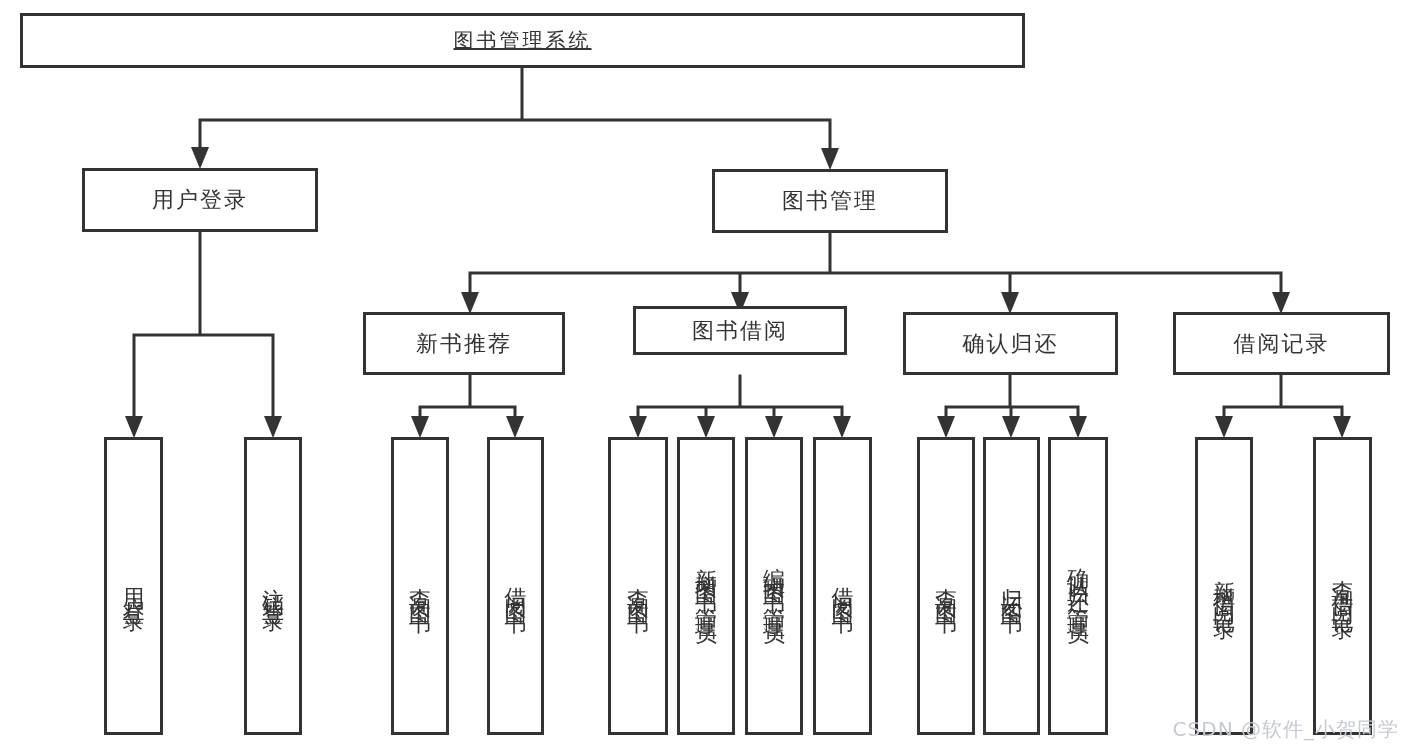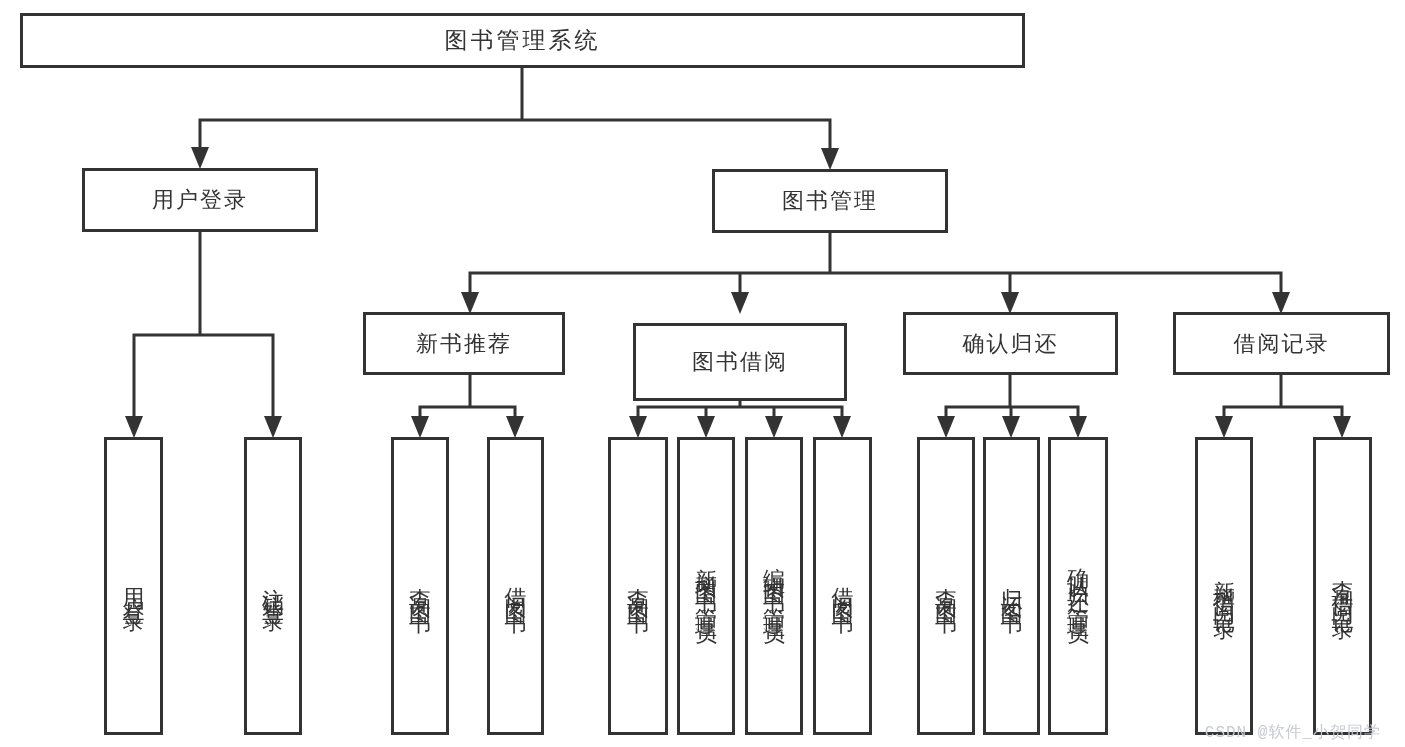--- a/index.html
+++ b/index.html
@@ -7,28 +7,28 @@
     position:relative;width:1405px;height:747px;background:#ffffff;overflow:hidden;
     font-family:"DejaVu Sans","Liberation Sans",sans-serif;
   }
   #wires{position:absolute;left:0;top:0;z-index:1;}
   .box{
     position:absolute;z-index:2;box-sizing:border-box;background:#ffffff;
     border:3px solid #333333;color:#333333;
     display:flex;align-items:center;justify-content:center;
   }
   .h{font-size:22px;letter-spacing:2px;}
-  .title{font-size:23px;letter-spacing:3px;}
+  .title{font-size:20px;letter-spacing:3px;text-decoration:underline;}
   .v{
     writing-mode:vertical-rl;text-orientation:mixed;
     font-size:22px;letter-spacing:8px;line-height:1;
   }
   #watermark{
-    position:absolute;z-index:3;right:24px;bottom:4px;
-    font-size:16px;color:#c5cad1;letter-spacing:1px;white-space:nowrap;font-family:Liberation Mono, monospace;
+    position:absolute;z-index:3;right:6px;bottom:4px;
+    font-size:20px;color:#c5cad1;letter-spacing:1px;white-space:nowrap;
   }
 </style>
 </head>
 <body>
 
 <div id="canvas">
 
   <svg id="wires" width="1405" height="747">
       <path d="M522,68 V120 M200,120 H830 M200,120 V152 M830,120 V153" stroke="#333333" stroke-width="3" fill="none" stroke-linecap="square"></path>
       <polygon points="191,147 209,147 200,169" fill="#333333"></polygon>
@@ -65,21 +65,21 @@
   <div class="box h" style="left:82px;top:168px;width:236px;height:64px">
     <span>用户登录</span>
   </div>
   <div class="box h" style="left:712px;top:169px;width:236px;height:64px">
     <span>图书管理</span>
   </div>
 
   <div class="box h" style="left:363px;top:312px;width:202px;height:63px">
     <span>新书推荐</span>
   </div>
-  <div class="box h" style="left:633px;top:323px;width:214px;height:78px">
+  <div class="box h" style="left:633px;top:306px;width:214px;height:49px">
     <span>图书借阅</span>
   </div>
   <div class="box h" style="left:903px;top:312px;width:215px;height:63px">
     <span>确认归还</span>
   </div>
   <div class="box h" style="left:1173px;top:312px;width:217px;height:63px">
     <span>借阅记录</span>
   </div>
 
   <div class="box v" style="left:104px;top:437px;width:59px;height:298px">

